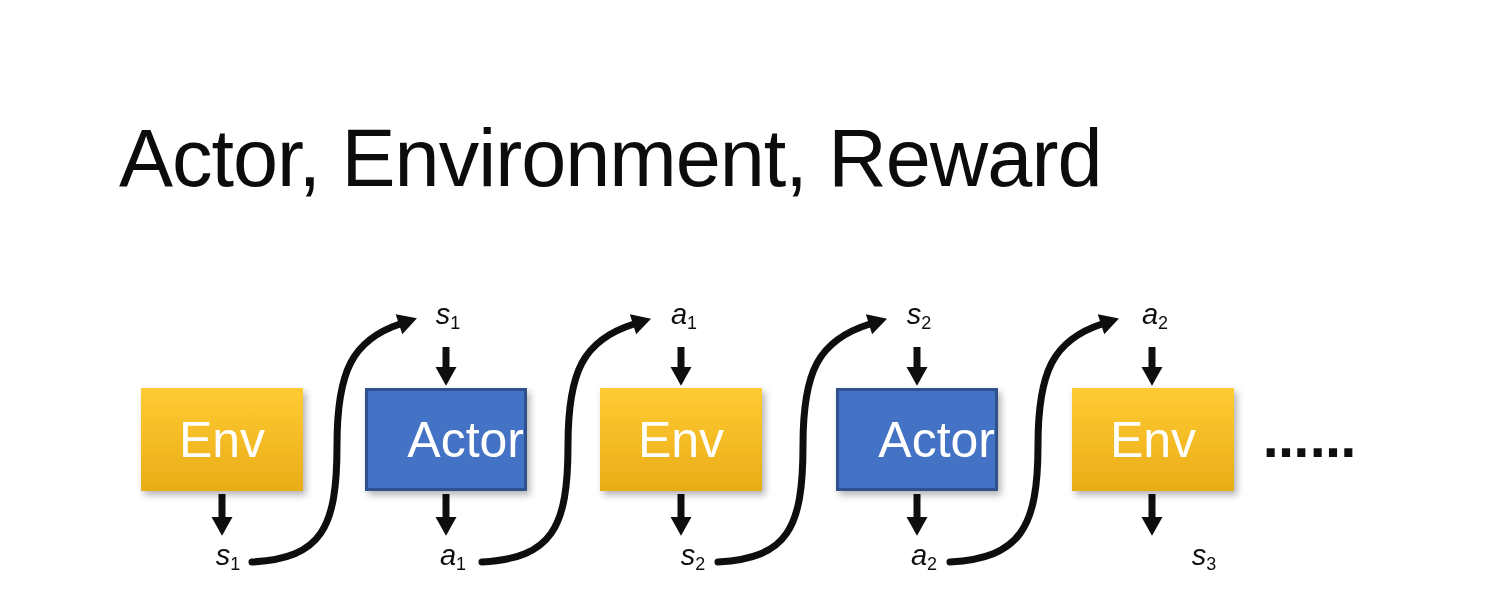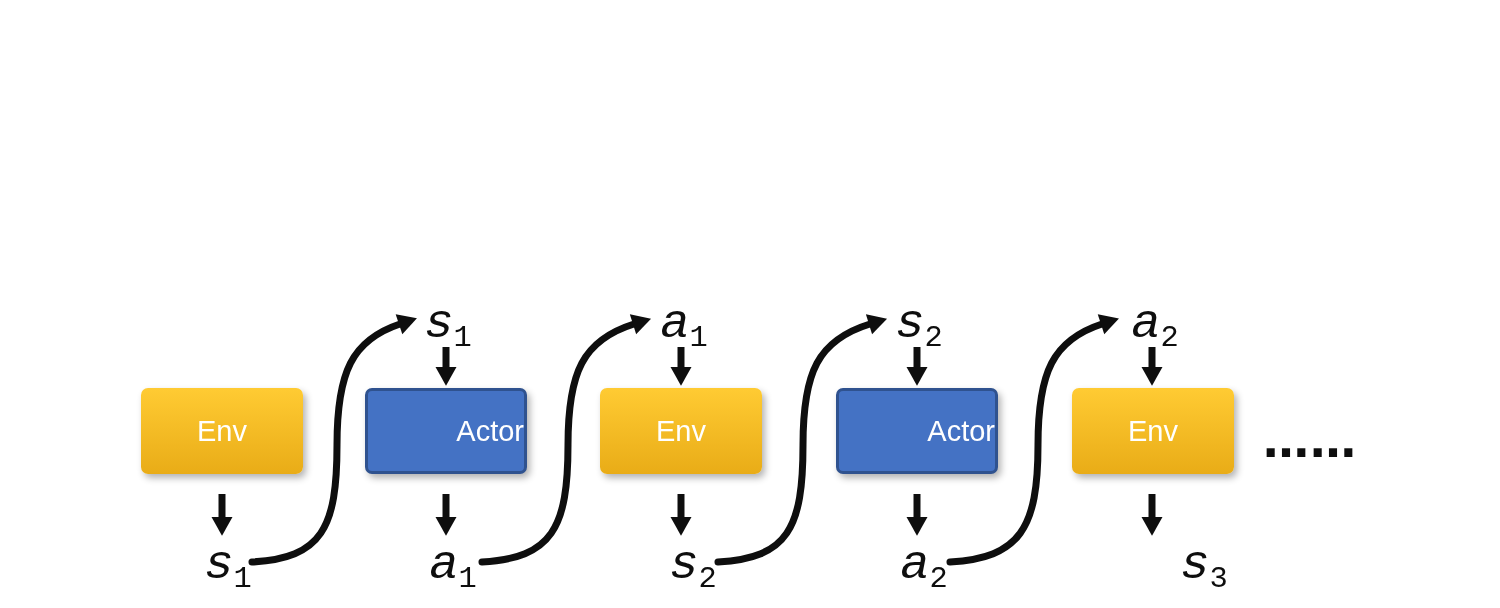--- a/index.html
+++ b/index.html
@@ -35,47 +35,46 @@
   .arrow-layer {
     position: absolute;
     left: 0; top: 0;
     width: 1500px; height: 608px;
     pointer-events: none;
   }
   .box {
     position: absolute;
     top: 388px;
     width: 162px;
-    height: 86px;
+    height: 103px;
     display: flex;
     align-items: center;
     justify-content: center;
-    font-size: 29px;
+    font-size: 50px;
     color: var(--box-text);
     box-shadow: 3px 4px 7px rgba(0,0,0,0.30);
-    border-radius: 7px;
   }
   .box.env {
     background: linear-gradient(180deg, var(--env-gradient-top) 0%, var(--env-gradient-bottom) 100%);
   }
   .box.actor {
     background: var(--actor-fill);
     border: 3px solid var(--actor-border);
     justify-content: flex-end;
   }
   .box.b1 { left: 141px; }
   .box.b2 { left: 365px; }
   .box.b3 { left: 600px; }
   .box.b4 { left: 836px; }
   .box.b5 { left: 1072px; }
   .mlabel {
     position: absolute;
     transform: translateX(-50%);
-    font-family: Liberation Mono, monospace;
-    font-size: 49px;
+    font-family: Liberation Sans, sans-serif;
+    font-size: 29px;
     color: var(--arrow);
     white-space: nowrap;
     line-height: 1;
   }
   .mlabel i { font-style: italic; }
   .mlabel sub {
     font-style: normal;
     font-size: 0.62em;
     vertical-align: -0.28em;
     line-height: 1;
@@ -101,20 +100,21 @@
     letter-spacing: 1px;
     color: var(--arrow);
     white-space: nowrap;
   }
 </style>
 </head>
 <body>
 
 <div class="stage">
 
+  <h1 class="title">Actor, Environment, Reward</h1>
 
   <svg class="arrow-layer" width="1500" height="608" viewBox="0 0 1500 608" xmlns="http://www.w3.org/2000/svg">
     <defs>
       <marker id="head" orient="auto" markerWidth="3" markerHeight="3.2" refX="0.15" refY="1.5" overflow="visible">
         <path d="M0,0 L2.7,1.5 L0,3 z" style="fill: var(--arrow)"></path>
       </marker>
     </defs>
 
     <path d="M 446 347 L 446 368" style="stroke: var(--arrow)" stroke-width="7" fill="none" marker-end="url(#head)"></path>
     <path d="M 681 347 L 681 368" style="stroke: var(--arrow)" stroke-width="7" fill="none" marker-end="url(#head)"></path>

